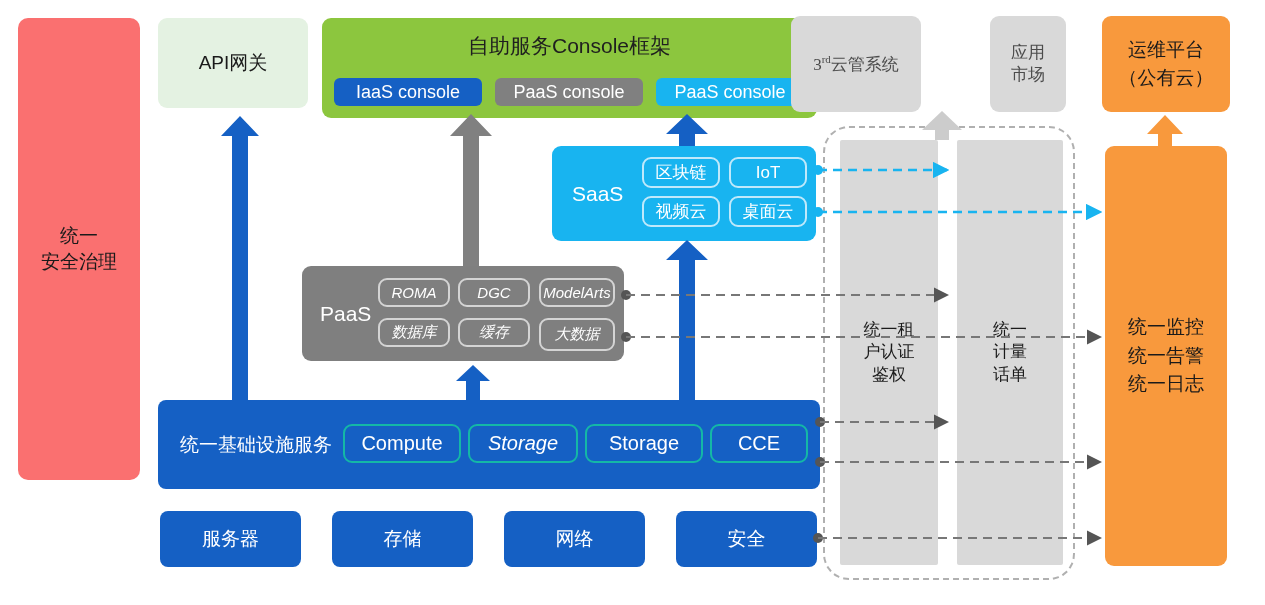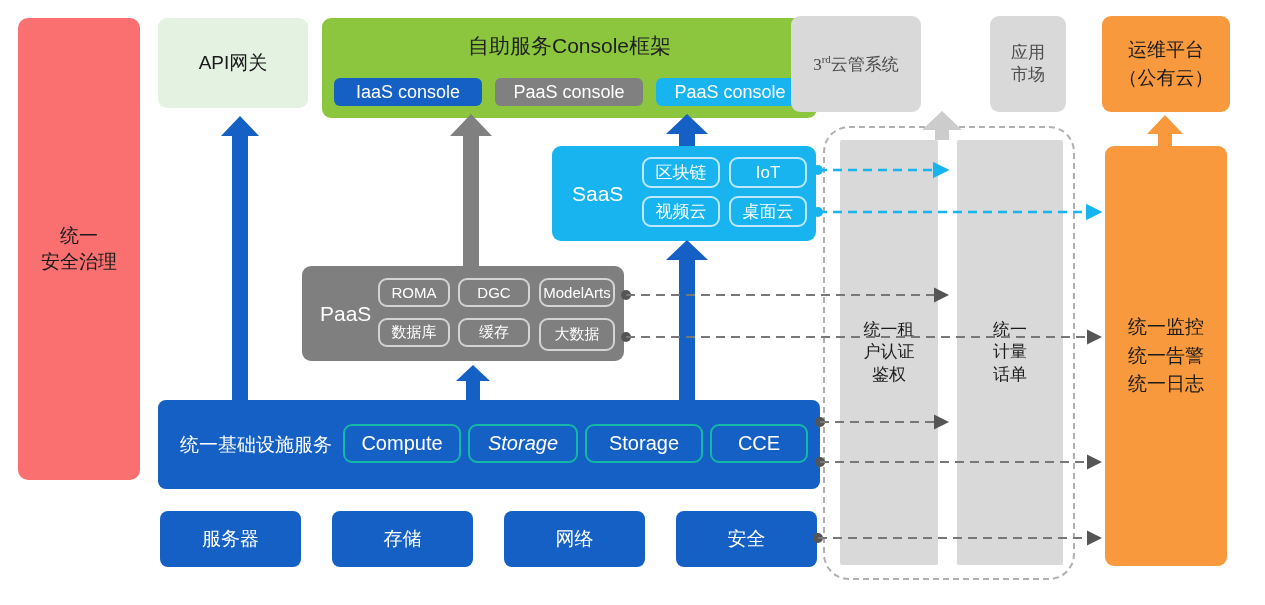--- a/index.html
+++ b/index.html
@@ -28,21 +28,21 @@
   .orange-panel{background:#f8993d;color:#1a1a1a;font-size:19px;line-height:1.5;border-radius:9px;}
 
   
   .saas{background:#18b4f0;border-radius:9px;}
   .saas-label{position:absolute;left:20px;top:50%;transform:translateY(-50%);color:#fff;font-size:21px;text-align:right;}
   .saas-chip{border:2px solid #bfe9fb;color:#ffffff;font-size:17px;border-radius:9px;}
 
   
   .paas{background:#7f7f7f;border-radius:9px;}
   .paas-label{position:absolute;left:18px;top:50%;transform:translateY(-50%);color:#ffffff;font-size:21px;}
-  .paas-chip{border:2px solid #d4d4d4;color:#ffffff;font-size:15px;border-radius:9px;}
+  .paas-chip{border:2px solid #d4d4d4;color:#ffffff;font-size:15px;border-radius:9px;font-style:italic;}
 
   
   .infra{background:#1560c4;border-radius:8px;}
   .infra-label{position:absolute;left:22px;top:50%;transform:translateY(-50%);color:#ffffff;font-size:19px;}
   .infra-chip{border:2px solid #14b8a6;color:#ffffff;font-size:20px;border-radius:9px;}
 
   
   .bluebox{background:#1560c4;color:#ffffff;font-size:19px;border-radius:8px;}
 
   

